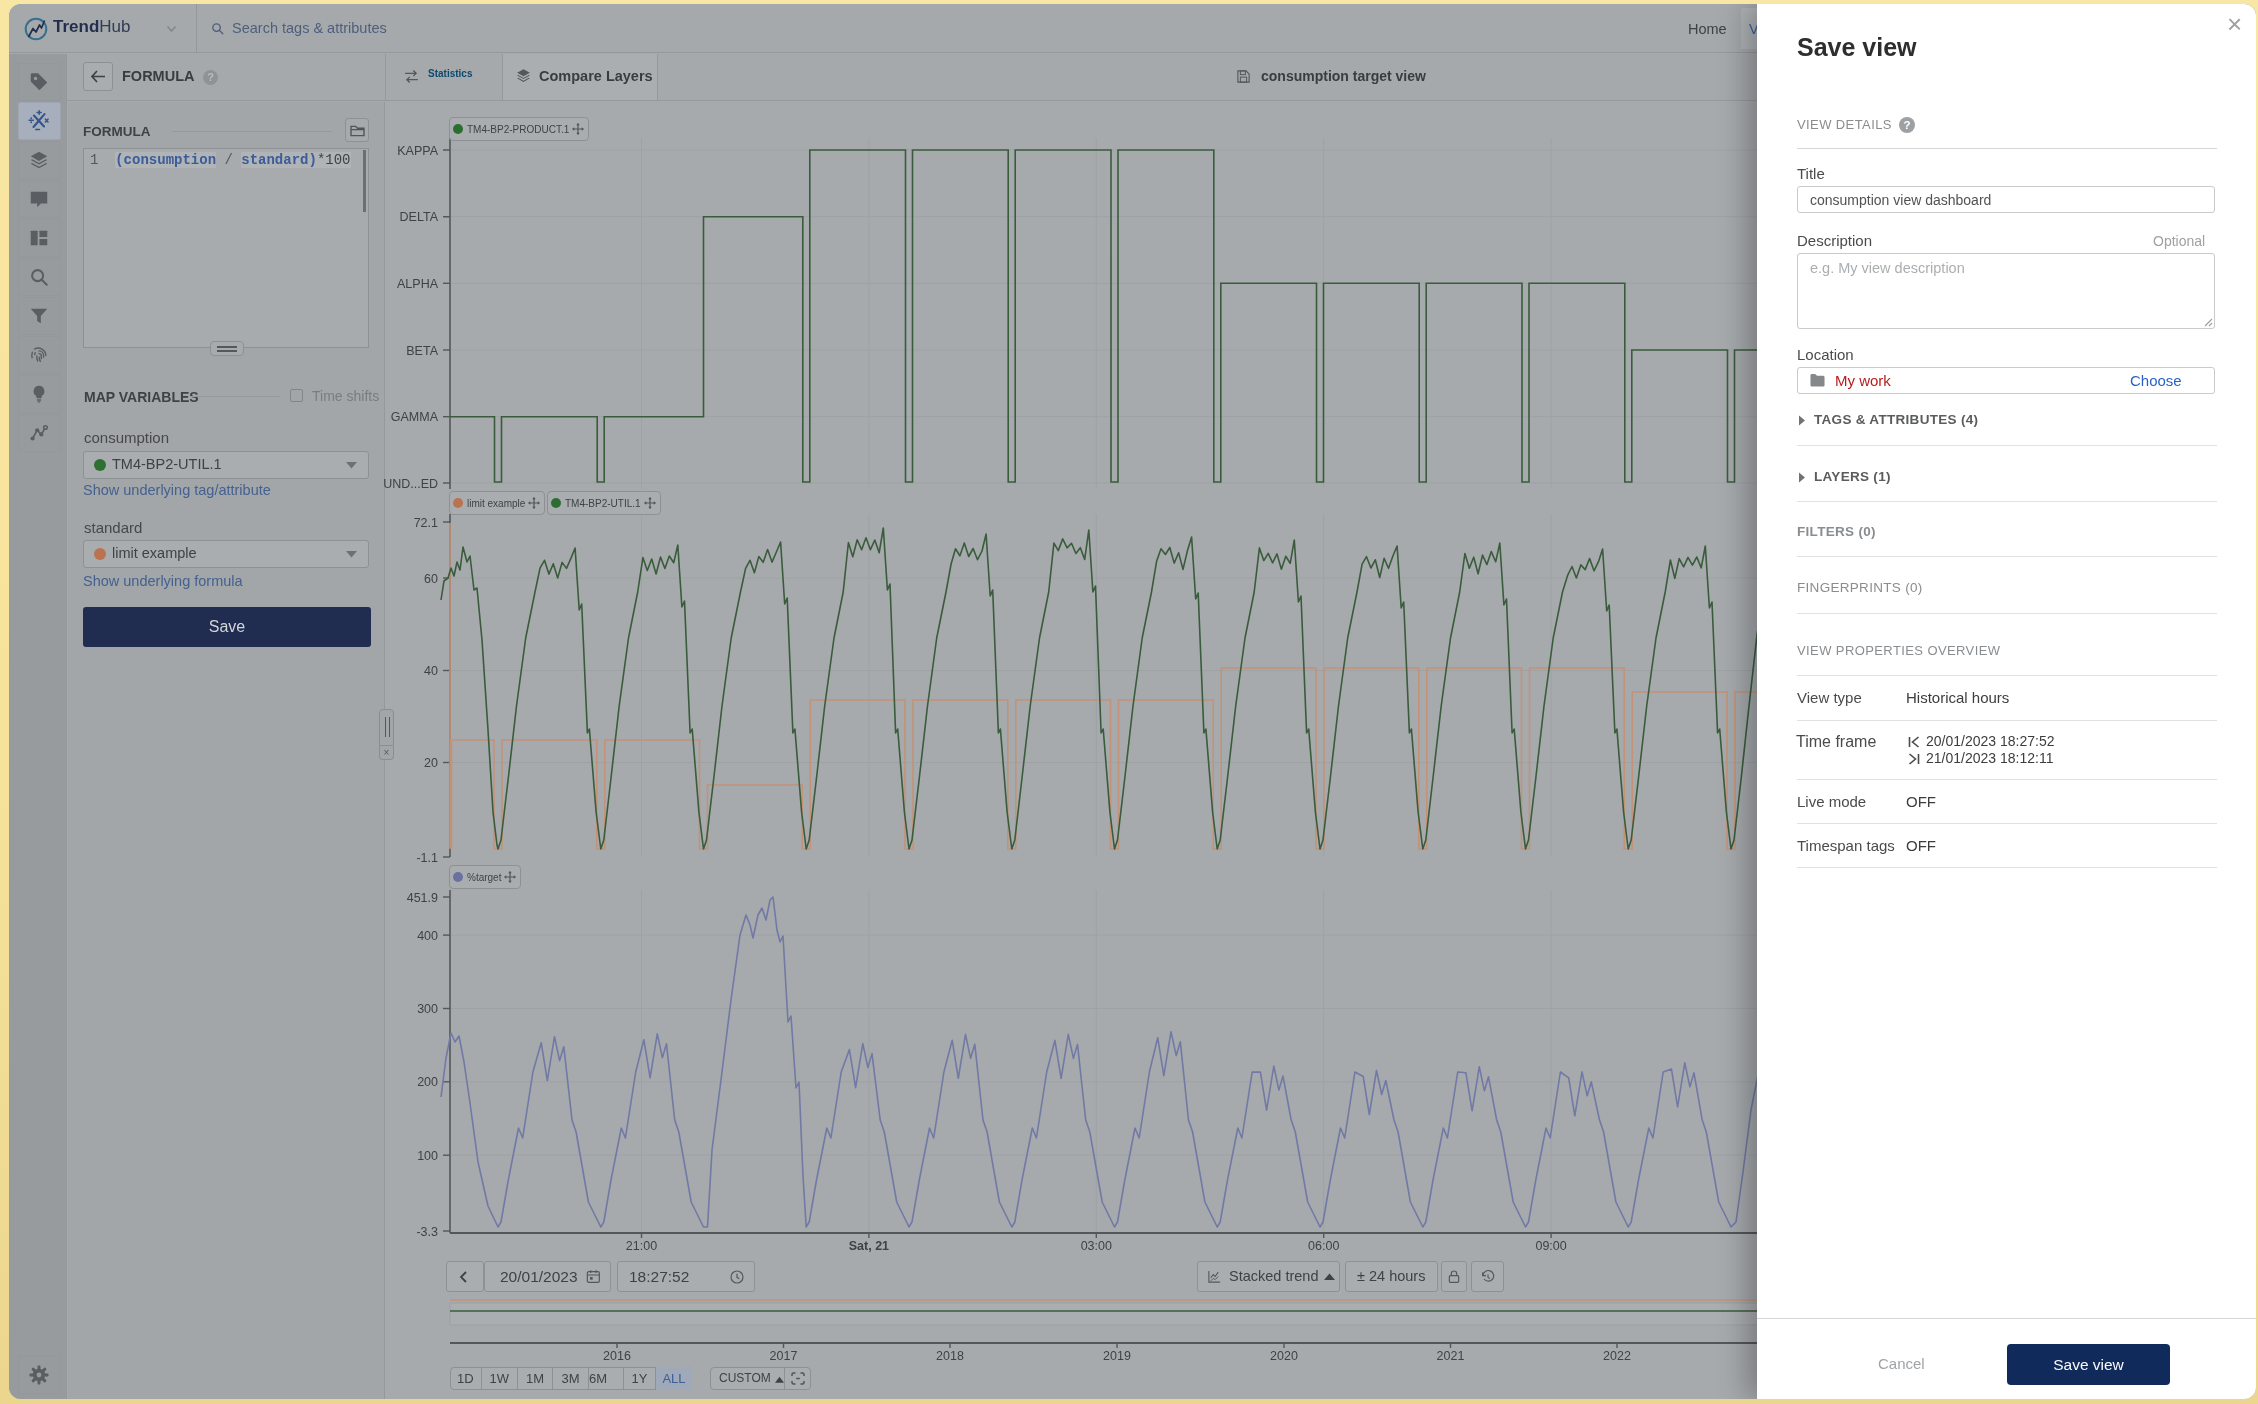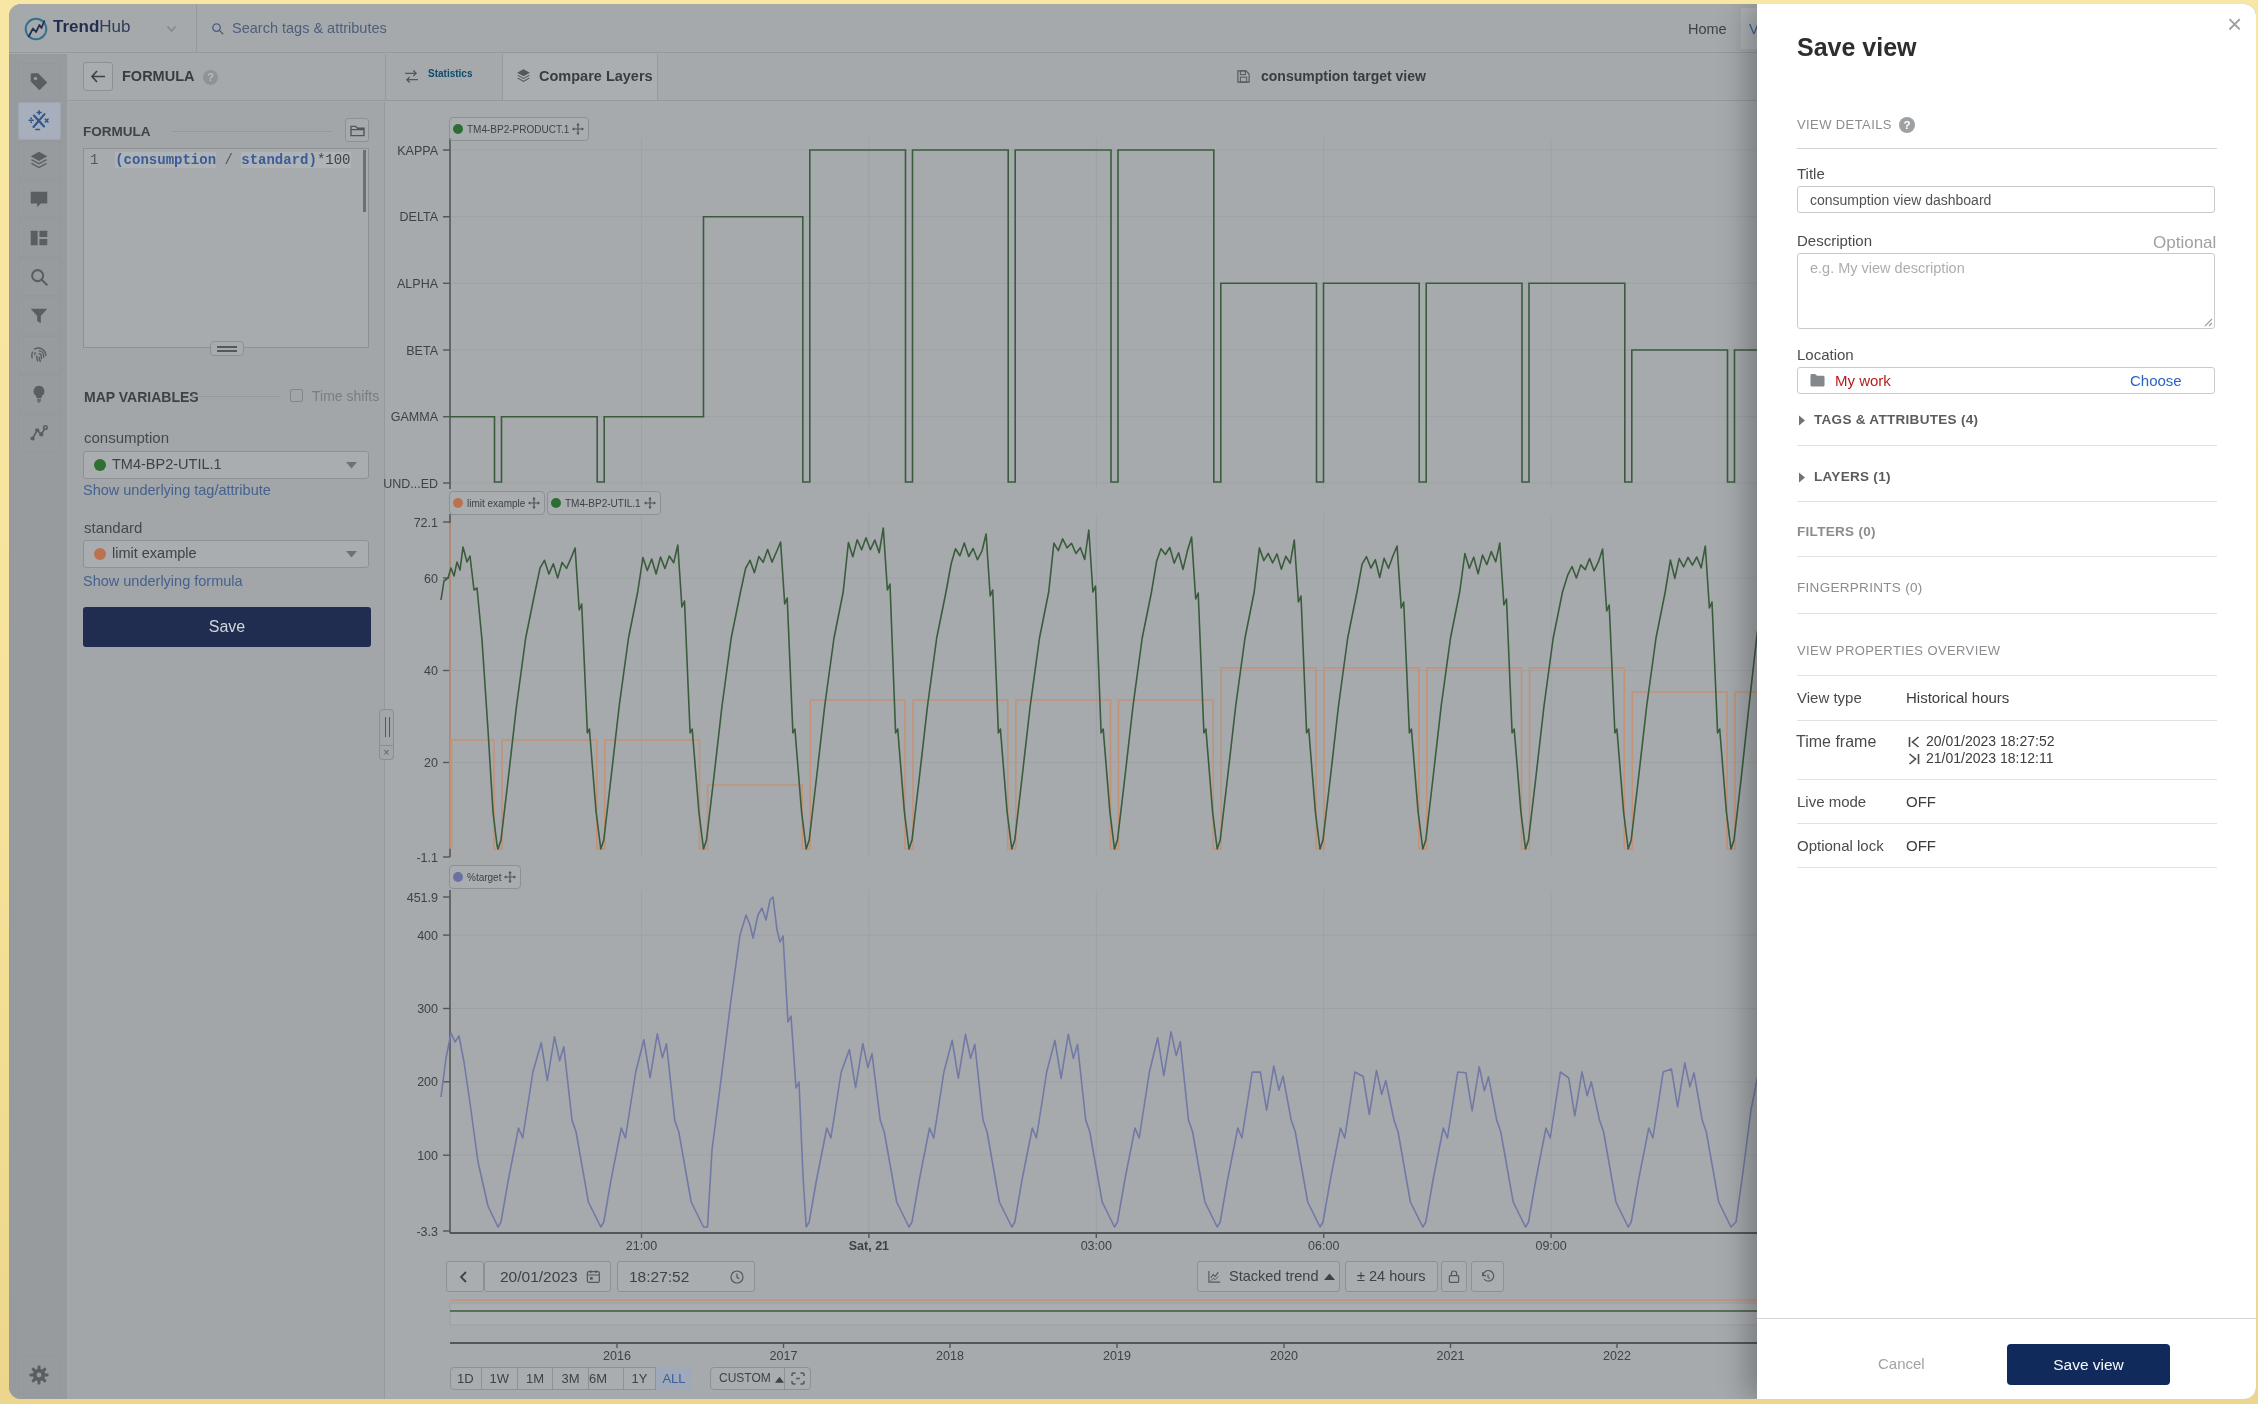--- a/index.html
+++ b/index.html
@@ -399,21 +399,21 @@
 <div style="position:absolute;left:1748px;top:0;width:499px;height:1395px;background:#ffffff;box-shadow:-10px 0 28px rgba(0,0,0,0.28)">
 <div style="position:absolute;left:470px;top:8px;font-size:26px;color:#9ea1a4;font-weight:400;line-height:24px">×</div>
       <div style="position:absolute;left:40px;top:29px;font-size:25px;font-weight:700;color:#2e2e30">Save view</div>
       <div style="position:absolute;left:40px;top:113px;font-size:13px;color:#8a8d90;letter-spacing:0.4px">VIEW DETAILS</div>
       <div style="position:absolute;left:142px;top:113px;width:16px;height:16px;border-radius:50%;background:#9ea1a4;color:#fff;font-size:11.5px;font-weight:700;text-align:center;line-height:16px">?</div>
       <div style="position:absolute;left:40px;top:144px;width:420px;height:1px;background:#d4d6d8"></div>
       <div style="position:absolute;left:40px;top:161px;font-size:15px;color:#4a4b4d">Title</div>
       <div style="position:absolute;left:40px;top:182px;width:418px;height:27px;border:1px solid #c8cacc;border-radius:3px"></div>
       <div style="position:absolute;left:53px;top:188px;font-size:14px;color:#515254">consumption view dashboard</div>
       <div style="position:absolute;left:40px;top:228px;font-size:15px;color:#4a4b4d">Description</div>
-      <div style="position:absolute;left:396px;top:229px;width:63px;text-align:center;font-size:17px;color:#9ea1a4">Optional</div>
+      <div style="position:absolute;left:396px;top:229px;width:63px;text-align:left;font-size:14px;color:#9ea1a4">Optional</div>
       <div style="position:absolute;left:40px;top:249px;width:418px;height:76px;border:1px solid #c8cacc;border-radius:3px"></div>
       <div style="position:absolute;left:53px;top:256px;font-size:14.5px;color:#abaeb1">e.g. My view description</div>
       <svg style="position:absolute;left:447px;top:314px" width="9" height="9" viewBox="0 0 9 9" fill="none">
         <path d="M8 1 1 8M8 5 5 8" stroke="#9ea1a4" stroke-width="1.2"></path>
       </svg>
       <div style="position:absolute;left:40px;top:342px;font-size:15px;color:#4a4b4d">Location</div>
       <div style="position:absolute;left:40px;top:363px;width:418px;height:27px;border:1px solid #c8cacc;border-radius:3px"></div>
       <svg style="position:absolute;left:52px;top:369px" width="17" height="15" viewBox="0 0 17 16" fill="none">
         <path d="M1 2.5 a1.5 1.5 0 0 1 1.5-1.5 H6 l2 2 h6.5 A1.5 1.5 0 0 1 16 4.5 V13 a1.5 1.5 0 0 1-1.5 1.5 h-12 A1.5 1.5 0 0 1 1 13Z" fill="#85888b"></path>
       </svg>
@@ -444,20 +444,20 @@
         <path d="M1.5 1v10M10.5 1 4.5 6l6 5" stroke="#4a4b4d" stroke-width="1.6" fill="none"></path>
       </svg>
       <div style="position:absolute;left:169px;top:729px;font-size:14px;color:#3b3d3f">20/01/2023 18:27:52</div>
       <svg style="position:absolute;left:151px;top:749px" width="12" height="12" viewBox="0 0 12 12" fill="none">
         <path d="M10.5 1v10M1.5 1l6 5-6 5" stroke="#4a4b4d" stroke-width="1.6" fill="none"></path>
       </svg>
       <div style="position:absolute;left:169px;top:746px;font-size:14px;color:#3b3d3f">21/01/2023 18:12:11</div>
       <div style="position:absolute;left:40px;top:789px;font-size:15px;color:#4a4b4d">Live mode</div>
       <div style="position:absolute;left:149px;top:789px;font-size:15px;color:#3b3d3f">OFF</div>
       <div style="position:absolute;left:40px;top:819px;width:420px;height:1px;background:#e0e2e4"></div>
-      <div style="position:absolute;left:40px;top:833px;font-size:15px;color:#4a4b4d">Optional lock</div>
+      <div style="position:absolute;left:40px;top:833px;font-size:15px;color:#4a4b4d">Timespan tags</div>
       <div style="position:absolute;left:149px;top:833px;font-size:15px;color:#3b3d3f">OFF</div>
       <div style="position:absolute;left:40px;top:863px;width:420px;height:1px;background:#e0e2e4"></div>
       <div style="position:absolute;left:0;top:1314px;width:499px;height:1px;background:#d4d6d8"></div>
       <div style="position:absolute;left:121px;top:1351px;font-size:15px;color:#a0a3a6">Cancel</div>
       <div style="position:absolute;left:250px;top:1340px;width:163px;height:41px;background:#112a5c;border-radius:4px;color:#fafafa;font-size:15.5px;text-align:center;line-height:41px">Save view</div>
 </div>
 </div>
 
 </body></html>

